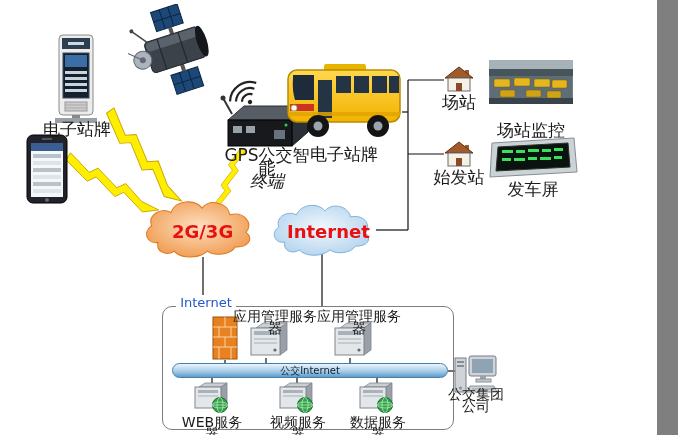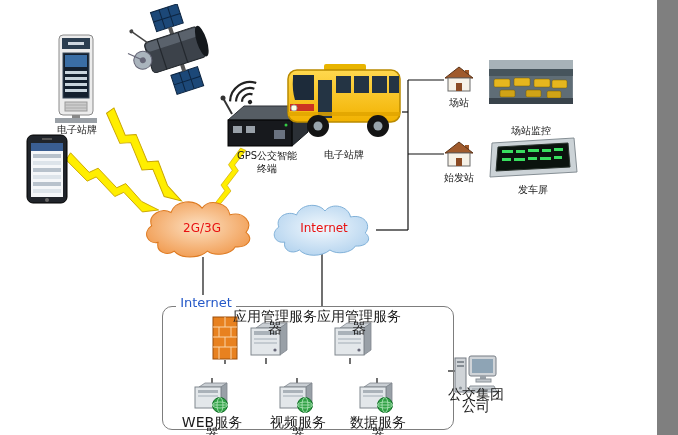--- a/index.html
+++ b/index.html
@@ -5,27 +5,27 @@
   * { margin:0; padding:0; box-sizing:border-box; }
   html,body { background:#fff; }
   .canvas {
     position:relative; width:678px; height:435px; background:#ffffff;
     font-family:"DejaVu Sans", sans-serif; overflow:hidden;
   }
   .abs { position:absolute; }
   .overlay { left:0; top:0; z-index:1; }
   .icon { z-index:2; }
   .label {
-    position:absolute; z-index:3; font-size:10px; line-height:13px;
+    position:absolute; z-index:3; font-size:17px; line-height:13px;
     color:#1a1a1a; text-align:center;
   }
   .label.small { font-size:14px; line-height:12px; }
   .cloud-text {
-    position:absolute; z-index:3; text-align:center; font-weight:normal;
-    color:#e81010; font-size:12px;
+    position:absolute; z-index:3; text-align:center; font-weight:bold;
+    color:#e81010; font-size:18px;
   }
   .net-label-blue {
     position:absolute; z-index:3; color:#2458c8; font-size:13px; text-align:center;
     background:#fff;
   }
   .dc-box {
     position:absolute; z-index:1; border:1px solid #7d7d7d; border-radius:10px;
     background:transparent;
   }
   .busbar {
@@ -137,21 +137,21 @@
       <polygon points="76,26 92,12 92,38 76,52" fill="#2b3036" stroke="#14181c"></polygon>
       <rect x="12" y="26" width="64" height="26" fill="#17191d" stroke="#000"></rect>
       <rect x="17" y="32" width="9" height="7" fill="#98a0a8"></rect>
       <rect x="30" y="32" width="9" height="7" fill="#98a0a8"></rect>
       <rect x="58" y="36" width="11" height="9" fill="#6a7280"></rect>
       <circle cx="70" cy="31" r="1.5" fill="#33cc44"></circle>
     </svg>
   </div>
   <div class="label" style="left:224px; top:149px; width:86px;">
     <span style="display:block;">GPS公交智能</span>
-    <span style="display:block;">终端</span>
+    <span style="display:block;font-style:italic;">终端</span>
   </div>
 
   <div class="abs icon" style="left:286px; top:62px; width:116px; height:82px;">
     <svg width="116" height="82" viewBox="0 0 116 82">
       <defs>
         <linearGradient id="gbus" x1="0" y1="0" x2="0" y2="1">
           <stop offset="0" stop-color="#ffd84e"></stop>
           <stop offset="1" stop-color="#f2b200"></stop>
         </linearGradient>
       </defs>
@@ -290,20 +290,23 @@
       <polygon points="6,6 13,1 37,1 30,6" fill="#c9ced3" stroke="#80878e" stroke-width="0.8"></polygon>
       <polygon points="30,6 37,1 37,28 30,33" fill="#99a0a7" stroke="#80878e" stroke-width="0.8"></polygon>
       <rect x="1" y="6" width="29" height="27" fill="#e3e7ea" stroke="#80878e"></rect>
       <rect x="4" y="9" width="23" height="4" fill="#aab2b9"></rect>
       <rect x="4" y="16" width="23" height="2" fill="#c3cad0"></rect>
       <rect x="4" y="20" width="23" height="2" fill="#c3cad0"></rect>
       <circle cx="25" cy="28" r="1.6" fill="#667"></circle>
     </svg>
   </div>
 
+  <div class="busbar" style="left:172px; top:363px; width:276px; height:15px;">
+    <span>公交Internet</span>
+  </div>
 
   <div class="abs icon" style="left:194px; top:382px; width:36px; height:32px;">
     <svg width="36" height="32" viewBox="0 0 36 32">
       <polygon points="5,5 11,1 33,1 27,5" fill="#c9ced3" stroke="#80878e" stroke-width="0.8"></polygon>
       <polygon points="27,5 33,1 33,22 27,26" fill="#99a0a7" stroke="#80878e" stroke-width="0.8"></polygon>
       <rect x="1" y="5" width="26" height="21" fill="#e3e7ea" stroke="#80878e"></rect>
       <rect x="4" y="8" width="20" height="3" fill="#aab2b9"></rect>
       <rect x="4" y="13" width="20" height="2" fill="#c3cad0"></rect>
       <circle cx="26" cy="23" r="7.5" fill="#2fa044" stroke="#15702a"></circle>
       <ellipse cx="26" cy="23" rx="7.5" ry="3" fill="none" stroke="#b8e8c0" stroke-width="0.8"></ellipse>

